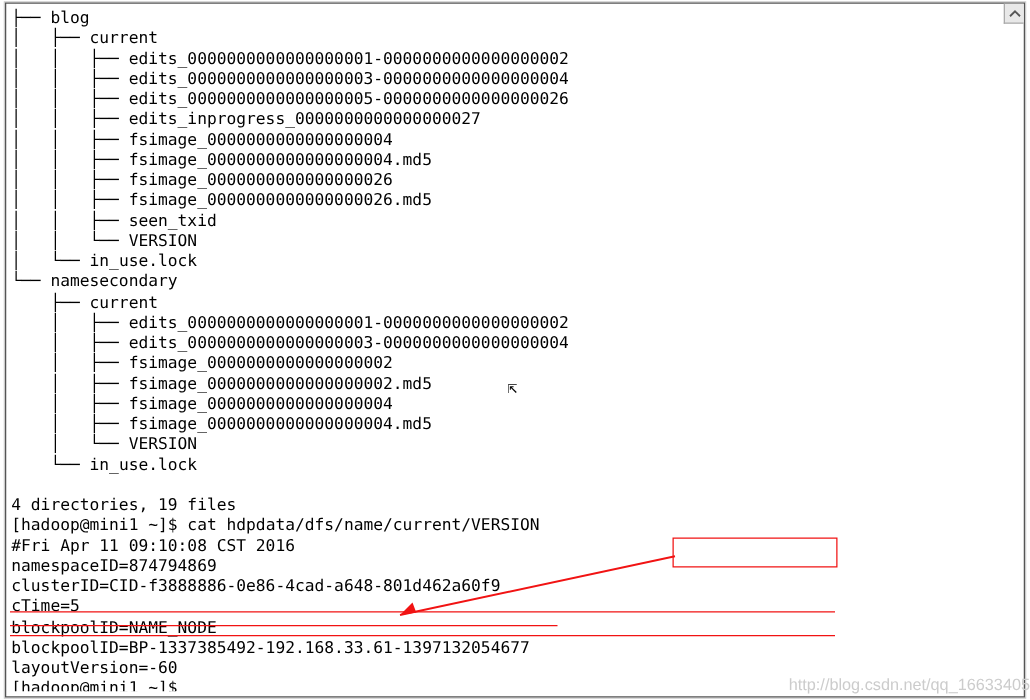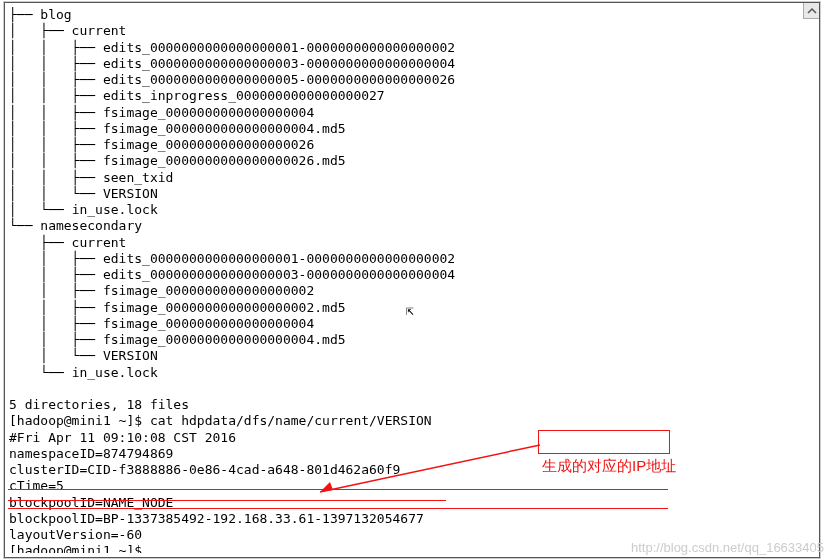--- a/index.html
+++ b/index.html
@@ -115,21 +115,21 @@
     ├── current
     │   ├── </span><span>edits_0000000000000000001-0000000000000000002</span><span>
     │   ├── </span><span>edits_0000000000000000003-0000000000000000004</span><span>
     │   ├── </span><span>fsimage_0000000000000000002</span><span>
     │   ├── </span><span>fsimage_0000000000000000002.md5</span><span>
     │   ├── </span><span>fsimage_0000000000000000004</span><span>
     │   ├── </span><span>fsimage_0000000000000000004.md5</span><span>
     │   └── </span><span>VERSION</span><span>
     └── </span><span>in_use.lock</span><span>
 
-</span><span>5 directories, 18 files</span><span>
+</span><span>4 directories, 19 files</span><span>
 </span><span>[hadoop@mini1 ~]$ </span><span>cat hdpdata/dfs/name/current/VERSION</span><span>
 </span><span>#Fri Apr 11 09:10:08 CST 2016</span><span>
 </span><span>namespaceID=874794869</span><span>
 </span><span>clusterID=CID-f3888886-0e86-4cad-a648-801d462a60f9</span><span>
 </span><span>cTime=5</span><span>
 </span><span>blockpoolID=NAME_NODE</span><span>
 </span><span>blockpoolID=BP-1337385492-192.168.33.61-1397132054677</span><span>
 </span><span>layoutVersion=-60</span><span>
 </span><span>[hadoop@mini1 ~]$</span></div>
 
@@ -142,16 +142,15 @@
 <svg class="arrow" style="left:300px; top:442px; width:250px; height:60px;">
   <line x1="240" y1="3" x2="20" y2="50" stroke="#f11313" stroke-width="1.5"></line>
   <polygon points="20,50 30,40 33,48" fill="#f11313"></polygon>
 </svg>
 
 <div class="underline-red" style="left:8px; top:489px; width:660px;"></div>
 <div class="strike" style="left:8px; top:500px; width:438px;"></div>
 <div class="underline-red" style="left:8px; top:508px; width:660px;"></div>
 
 <div class="annot-text" style="left:542px; top:456px;">
-  <div>生成的对应的IP地址</div>
 </div>
 
 <div class="watermark" style="right:0px; bottom:4px;">http://blog.csdn.net/qq_16633405</div>
 
 </body></html>

